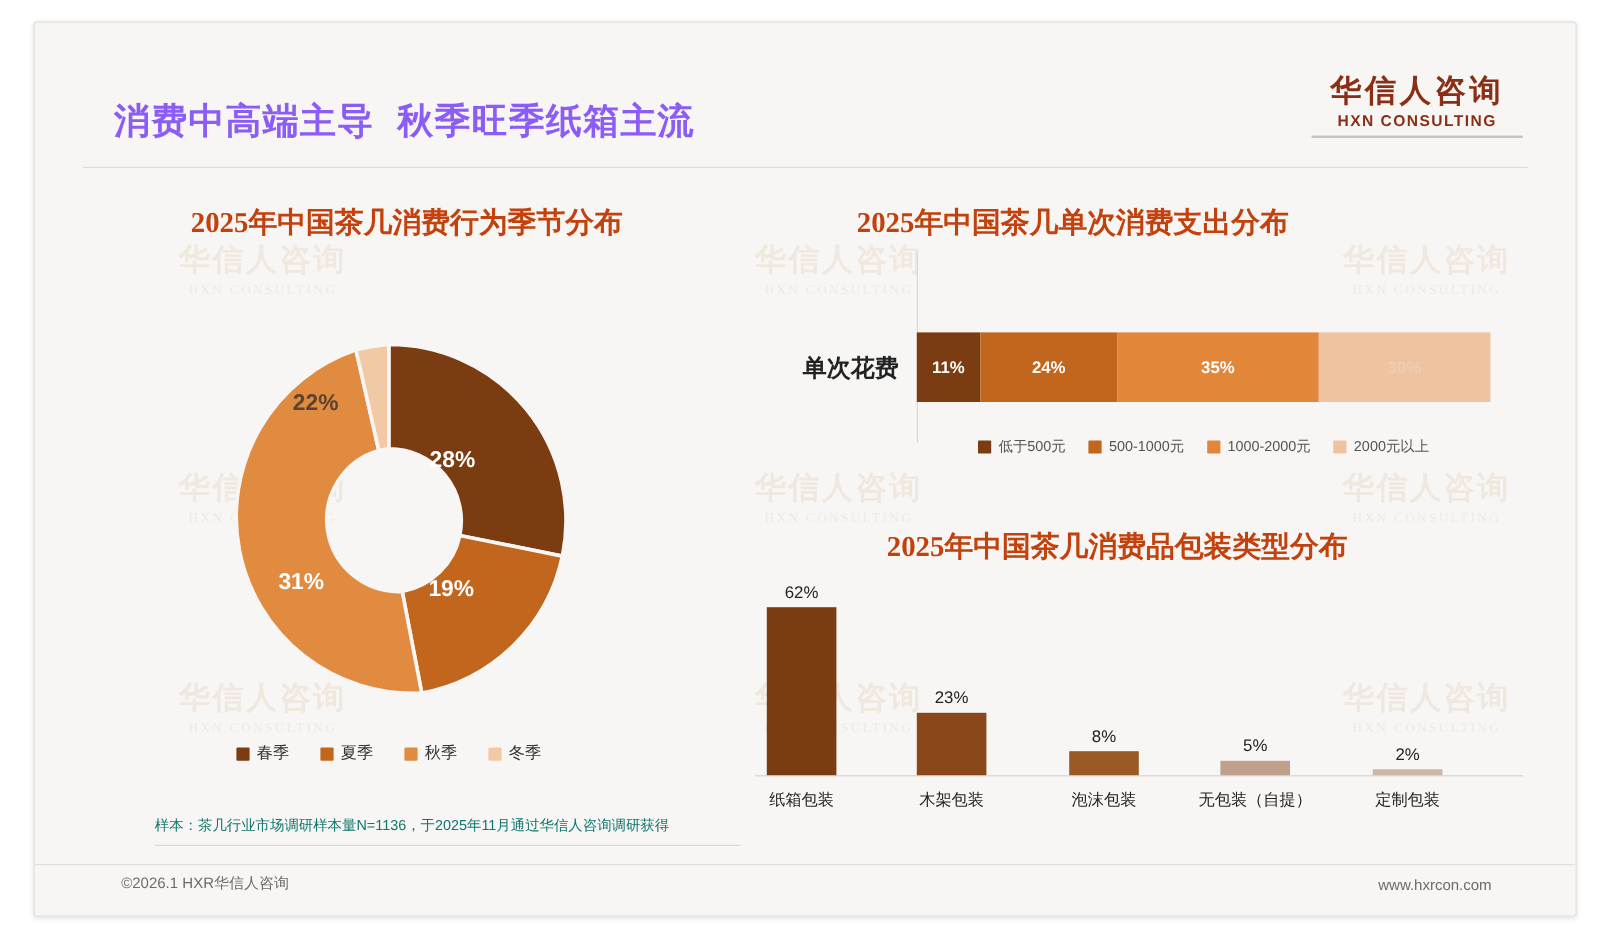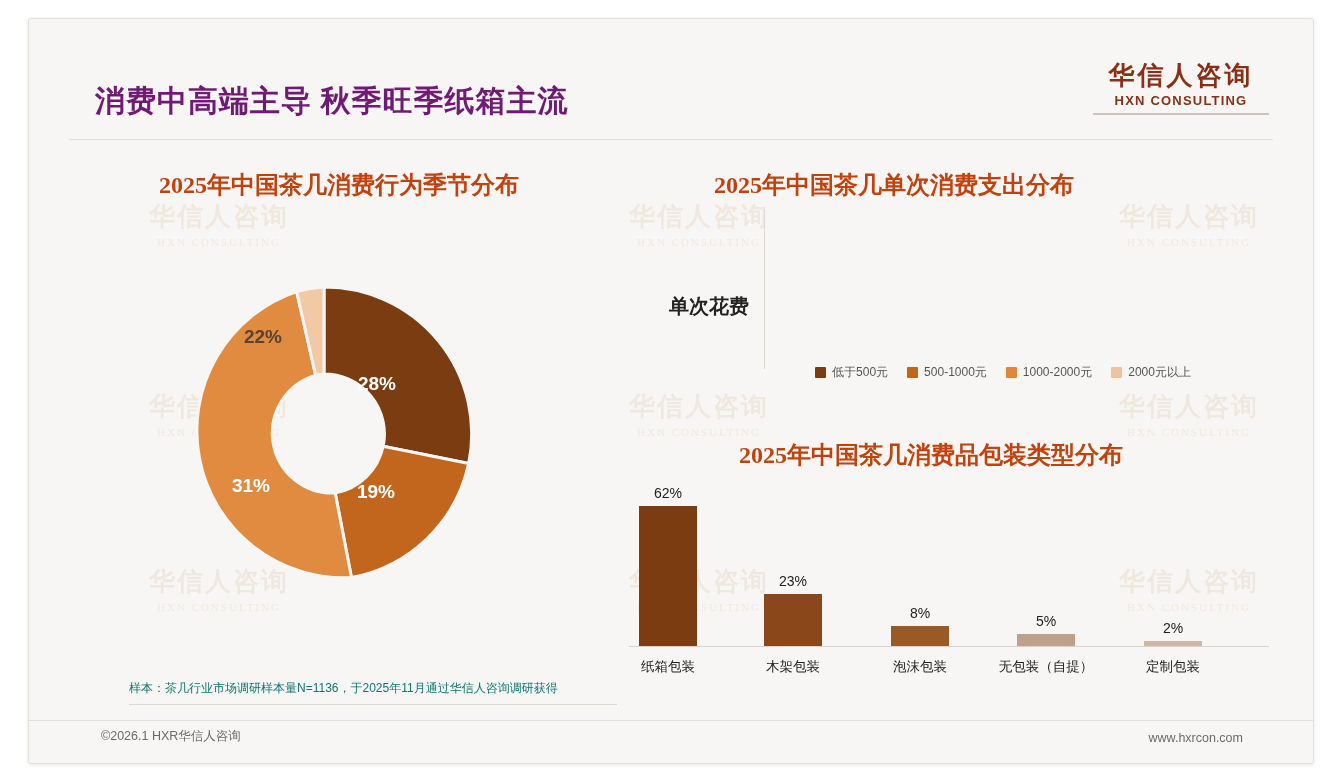--- a/index.html
+++ b/index.html
@@ -30,24 +30,24 @@
   .header {
     position: absolute;
     left: 0; top: 0;
     width: 100%;
     height: 104px;
   }
   .title-main {
     position: absolute;
     left: 66px;
     top: 62px;
-    font-family: Liberation Serif, serif;
+    font-family: Liberation Mono, monospace;
     font-size: 30px;
     font-weight: bold;
-    color: #701a75;
+    color: #8b5cf6;
     letter-spacing: 1px;
     white-space: nowrap;
   }
   .header-rule {
     position: absolute;
     left: 40px;
     top: 120px;
     width: 1204px;
     height: 1px;
     background: #e0ddd8;
@@ -328,29 +328,53 @@
         <path d="M 187.46 303.53 A 147 147 0 0 1 132.62 17.53 L 151.68 101.41 A 60 60 0 0 0 171.21 218.99 Z" fill="#e08b40" stroke="#f7f6f4" stroke-width="3"></path>
 
         <path d="M 132.62 17.53 A 147 147 0 0 1 160 13 L 160 100 A 60 60 0 0 0 151.68 101.41 Z" fill="#f2c9a5" stroke="#f7f6f4" stroke-width="3"></path>
       </svg>
       <div class="donut-label" style="left:213px; top:110px;">28%</div>
       <div class="donut-label" style="left:212px; top:218px;">19%</div>
       <div class="donut-label" style="left:87px; top:212px;">31%</div>
       <div class="donut-label dark" style="left:99px; top:63px;">22%</div>
     </div>
 
+    <div class="legend">
+      <div class="legend-item">
+        <span class="legend-swatch" style="background:#7a3c10"></span>
+        <span class="legend-text">春季</span>
+      </div>
+      <div class="legend-item">
+        <span class="legend-swatch" style="background:#c2651d"></span>
+        <span class="legend-text">夏季</span>
+      </div>
+      <div class="legend-item">
+        <span class="legend-swatch" style="background:#e08b40"></span>
+        <span class="legend-text">秋季</span>
+      </div>
+      <div class="legend-item">
+        <span class="legend-swatch" style="background:#f2c9a5"></span>
+        <span class="legend-text">冬季</span>
+      </div>
+    </div>
   </div>
 
   <div id="stack-panel">
     <div class="panel-title" id="stack-title">2025年中国茶几单次消费支出分布</div>
 
     <div class="stack-axis"></div>
 
     <div class="stack-row">
       <div class="stack-cat">单次花费</div>
+      <div class="stack-bar">
+        <div class="stack-seg" style="width:11%; background:#7a3c10;">11%</div>
+        <div class="stack-seg" style="width:24%; background:#c2651d;">24%</div>
+        <div class="stack-seg" style="width:35%; background:#e2863a;">35%</div>
+        <div class="stack-seg muted" style="width:30%; background:#f0c3a0;">30%</div>
+      </div>
     </div>
 
     <div class="stack-legend">
       <div class="legend-item">
         <span class="legend-swatch" style="background:#7a3c10"></span>
         <span class="legend-text">低于500元</span>
       </div>
       <div class="legend-item">
         <span class="legend-swatch" style="background:#c2651d"></span>
         <span class="legend-text">500-1000元</span>

